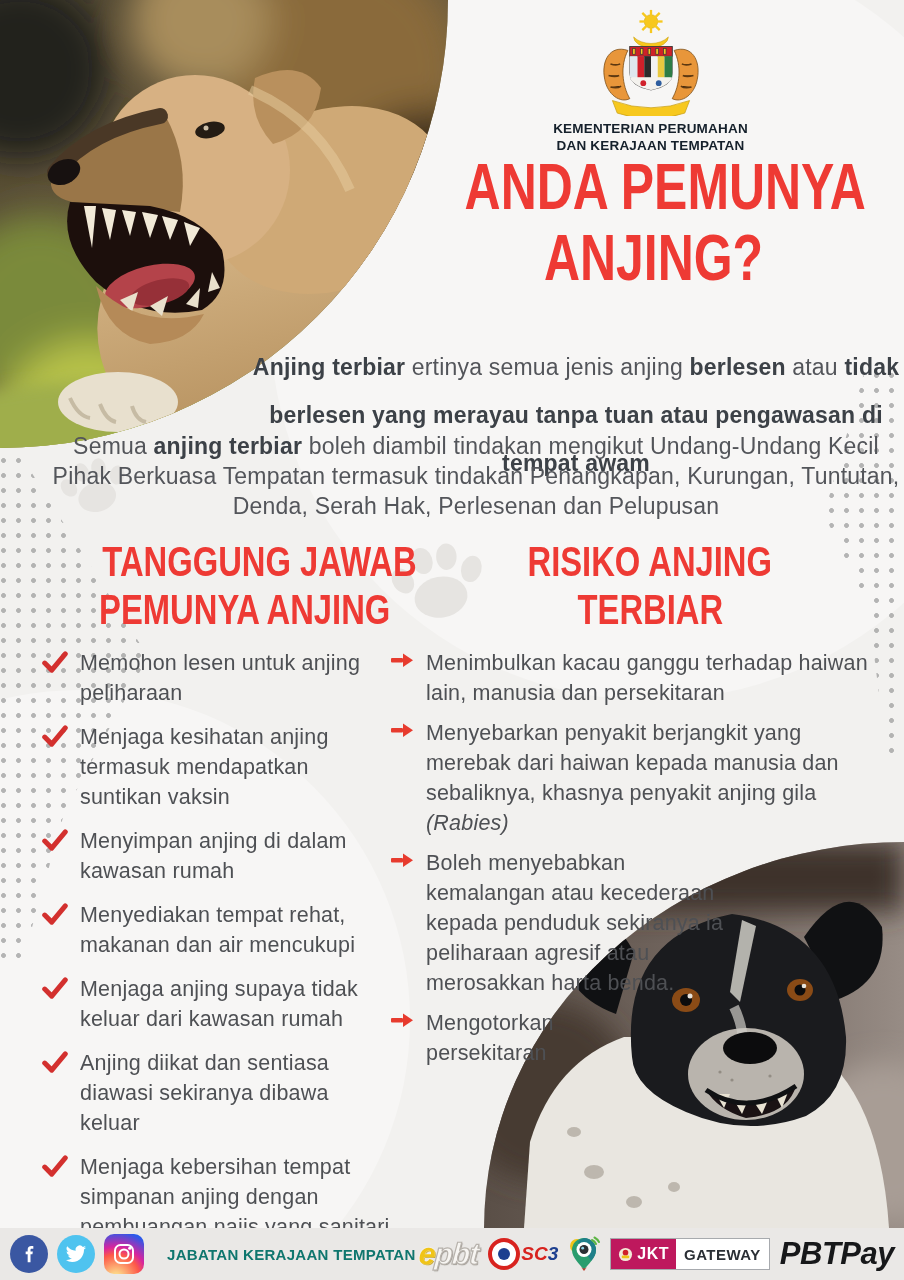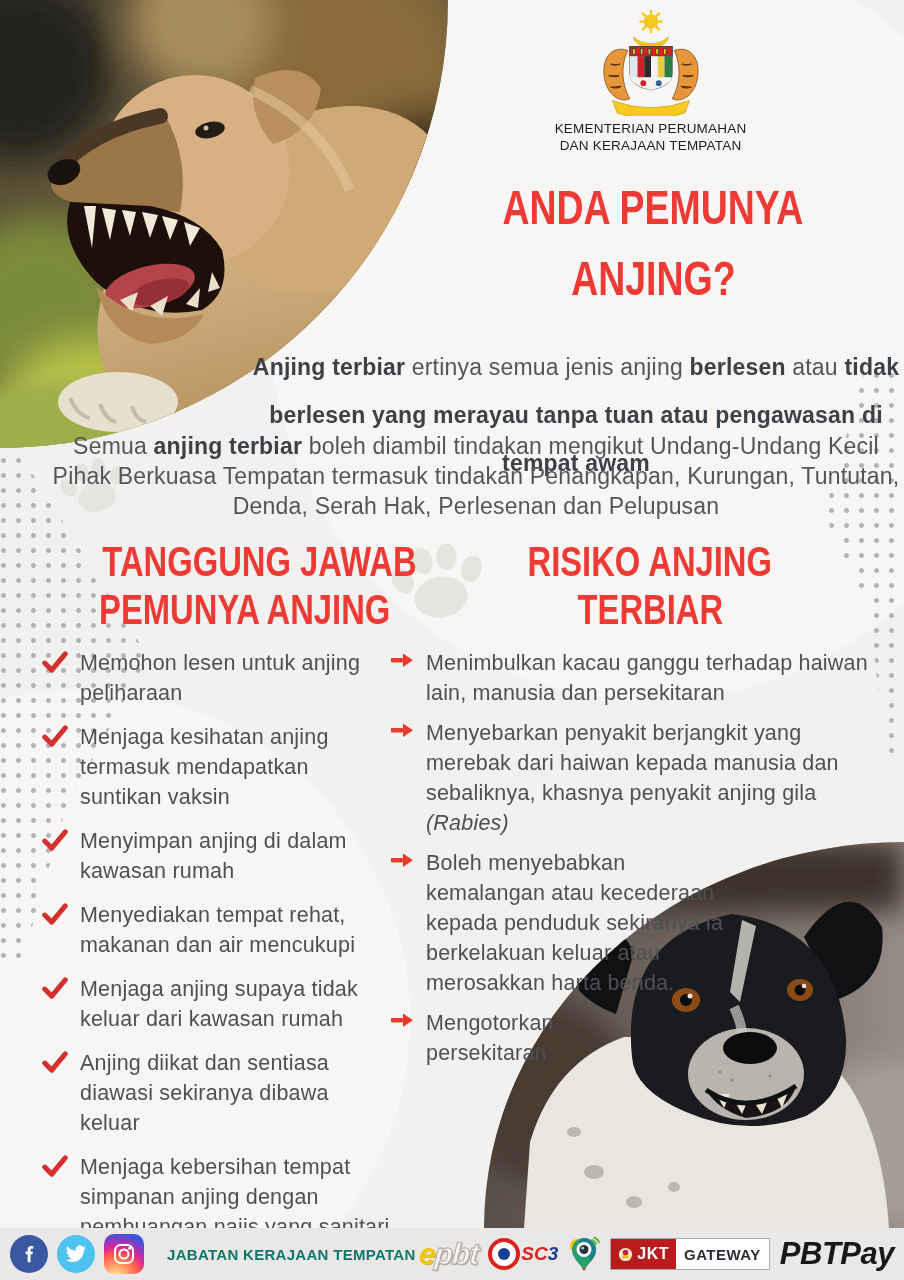--- a/index.html
+++ b/index.html
@@ -25,25 +25,25 @@
   
   .photo-top{position:absolute;left:0;top:0;width:448px;height:448px;z-index:2;
              overflow:hidden;border-bottom-right-radius:100% 100%;}
   .photo-bottom{position:absolute;left:484px;top:842px;width:420px;height:386px;z-index:2;
                 overflow:hidden;border-top-left-radius:100% 100%;}
   .photo-top svg,.photo-bottom svg{display:block;}
 
   
   .ministry{position:absolute;left:548px;top:8px;width:205px;text-align:center;z-index:3;}
   .ministry .crest{margin:0 auto;}
-  .agency{font-size:13.5px;font-weight:normal;color:#15202b;line-height:17px;letter-spacing:.2px;}
+  .agency{font-size:13.5px;font-weight:bold;color:#15202b;line-height:17px;letter-spacing:.2px;}
 
   
   .title{position:absolute;left:408px;top:152px;width:490px;text-align:center;z-index:3;
-         color:#ee3a34;font-weight:800;font-size:48px;line-height:71px;margin-top:20px;}
+         color:#ee3a34;font-weight:800;font-size:64px;line-height:71px;}
   .cond{display:inline-block;transform:scaleX(.78);transform-origin:50% 50%;white-space:nowrap;}
 
   
   .intro{position:absolute;z-index:3;text-align:center;color:#53555a;font-size:23px;line-height:48px;letter-spacing:.2px;}
   .intro b{color:#3c4147;}
   .intro-def{left:252px;top:320px;width:648px;}
   .intro-act{left:52px;top:408px;width:848px;line-height:30px;}
 
   
   .colhead{position:absolute;z-index:3;color:#ee3a34;font-weight:800;font-size:42px;line-height:48px;text-align:center;}
@@ -78,21 +78,21 @@
   .epbt .e{color:#f0c418;text-shadow:0 0 2px #fff,1px 1px 0 #c79f0e;}
   .epbt .rest{color:#f7f5f2;-webkit-text-stroke:1.2px #b7b2ac;text-shadow:1px 1px 1px #9a948d;}
 
   .osc3{display:flex;align-items:center;font-weight:800;font-style:italic;font-size:19px;}
   .osc-o{width:24px;height:24px;border-radius:50%;border:4px solid #d8231f;background:#fff;
          display:flex;align-items:center;justify-content:center;margin-right:1px;}
   .osc-inner{width:12px;height:12px;border-radius:50%;background:#1d3f8f;}
   .osc3 .sc{color:#d8231f;} .osc3 .three{color:#1d3f8f;}
 
   .jktbox{display:flex;align-items:stretch;border:1px solid #a7aaae;background:#fff;height:30px;}
-  .jkt-blue{display:flex;align-items:center;background:#b91c1c;padding:0 7px;gap:4px;}
+  .jkt-blue{display:flex;align-items:center;background:#be185d;padding:0 7px;gap:4px;}
   .jkt-blue .jkt{color:#fff;font-weight:800;font-size:16px;letter-spacing:.5px;}
   .gw{display:flex;align-items:center;padding:0 8px;color:#2a2f35;font-weight:800;font-size:15px;letter-spacing:.5px;}
   .pbtpay{font-weight:800;font-size:31px;color:#17181a;letter-spacing:-.5px;font-style:italic;}
 </style>
 </head>
 <body>
 
 <div class="poster">
 
   <div class="soft-circle a"></div>
@@ -404,21 +404,21 @@
           <rect x="1" y="6" width="12" height="4.4" rx="1" fill="#e73b2e"></rect>
           <polygon points="13,1.5 23,8.2 13,15" fill="#e73b2e"></polygon>
         </svg>
       <span class="txt w470"><span>Menyebarkan penyakit berjangkit yang merebak dari haiwan kepada manusia dan sebaliknya, khasnya penyakit anjing gila </span><i>(Rabies)</i></span>
     </div>
     <div class="li">
       <svg class="bullet" width="24" height="18" viewBox="0 0 24 16">
           <rect x="1" y="6" width="12" height="4.4" rx="1" fill="#e73b2e"></rect>
           <polygon points="13,1.5 23,8.2 13,15" fill="#e73b2e"></polygon>
         </svg>
-      <span class="txt w300"><span>Boleh menyebabkan kemalangan atau kecederaan kepada penduduk sekiranya ia berkelakuan keluar atau merosakkan harta benda.</span><i></i></span>
+      <span class="txt w300"><span>Boleh menyebabkan kemalangan atau kecederaan kepada penduduk sekiranya ia peliharaan agresif atau merosakkan harta benda.</span><i></i></span>
     </div>
     <div class="li">
       <svg class="bullet" width="24" height="18" viewBox="0 0 24 16">
           <rect x="1" y="6" width="12" height="4.4" rx="1" fill="#e73b2e"></rect>
           <polygon points="13,1.5 23,8.2 13,15" fill="#e73b2e"></polygon>
         </svg>
       <span class="txt w170"><span>Mengotorkan persekitaran</span><i></i></span>
     </div>
   </div>
 

